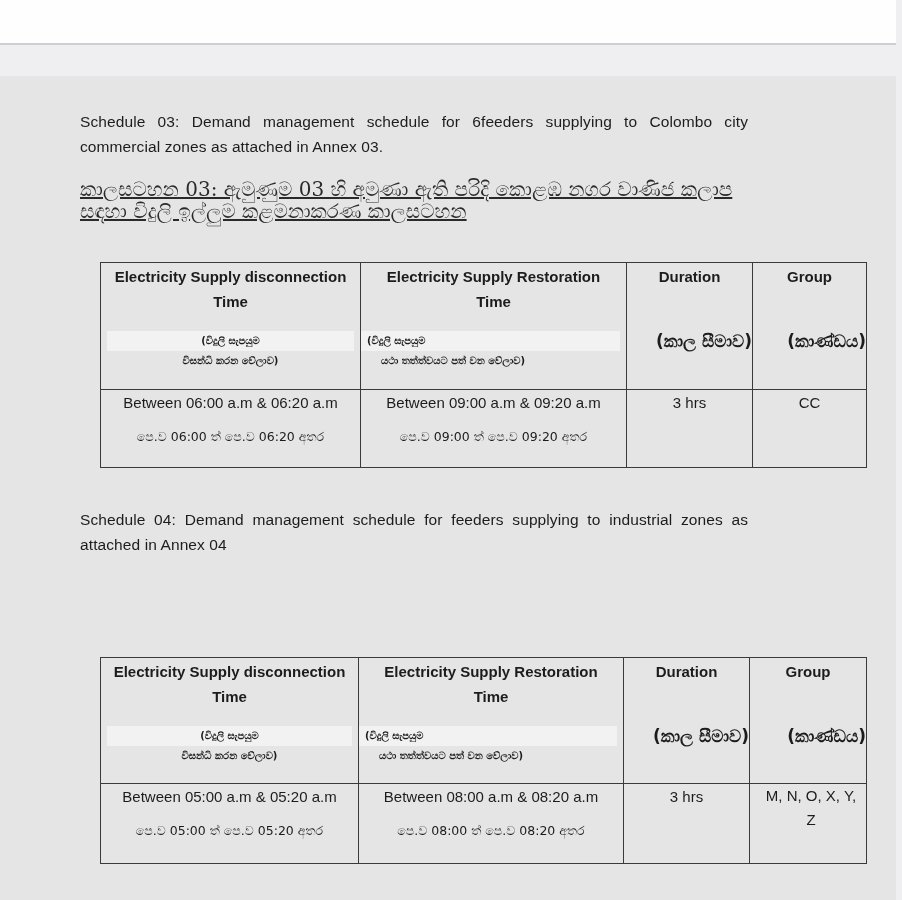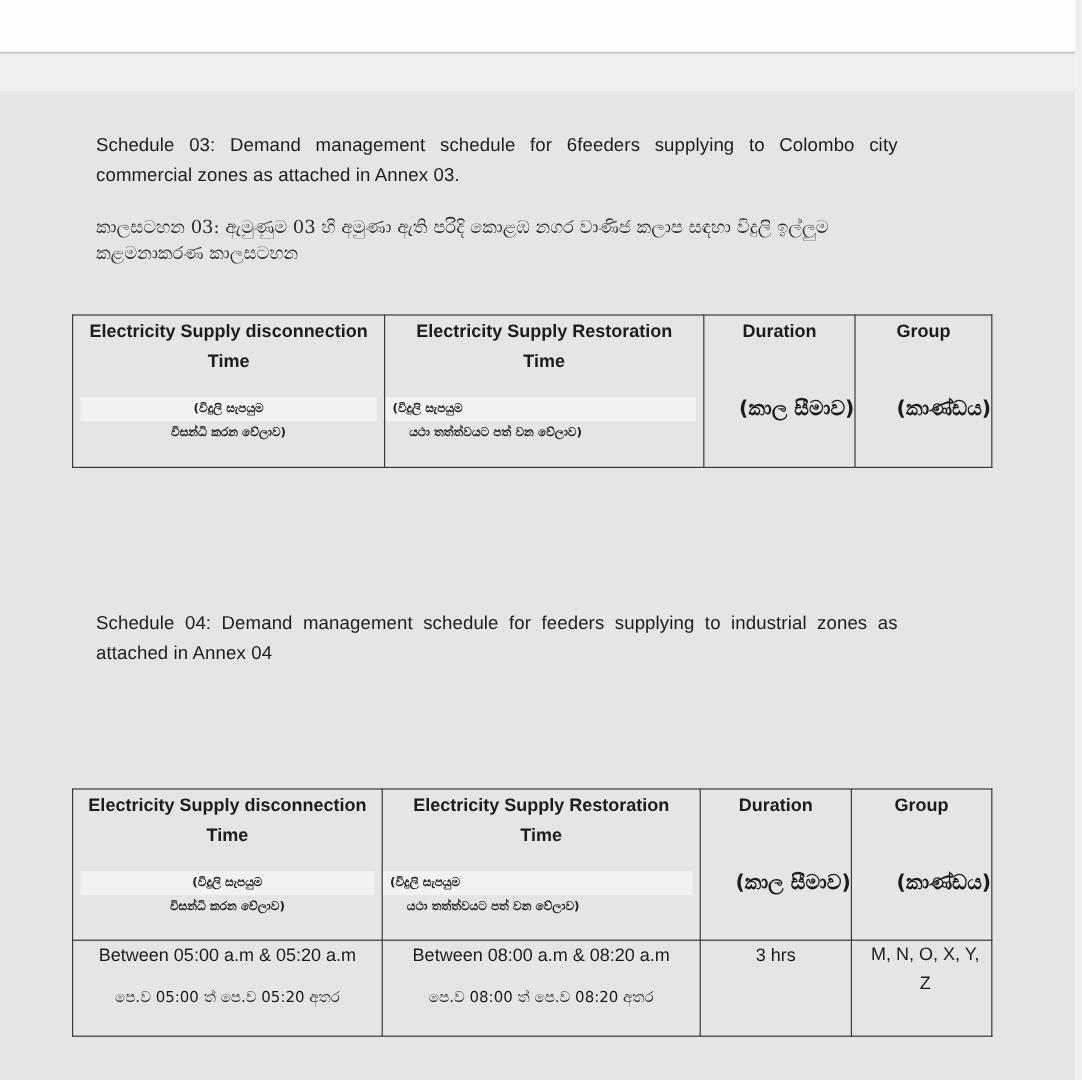--- a/index.html
+++ b/index.html
@@ -22,27 +22,28 @@
 
   .para {
     position: absolute; left: 80px; width: 668px;
     font-size: 15.5px; line-height: 25px; color: #1c1c1c;
     text-align: justify; text-align-last: left;
     letter-spacing: 0.1px;
   }
   .para-si {
     position: absolute; left: 80px; width: 668px;
     font-family: "DejaVu Serif", serif;
-    font-size: 15px; line-height: 22px; color: #2a2a2a;
+    font-size: 20px; line-height: 22px; color: #2a2a2a; text-decoration: underline;
   }
 
   table.sched {
     position: absolute; border-collapse: collapse;
     font-size: 15px; color: #1c1c1c;
     table-layout: fixed;
+    margin-left: 40px;
   }
   table.sched td, table.sched th {
     border: 1.5px solid #3a3a3a;
     vertical-align: top; text-align: center;
     padding: 0; box-sizing: border-box;
   }
   .hdr-en { font-weight: bold; line-height: 25px; padding-top: 1px; }
   .hdr-si {
     font-family: "DejaVu Sans", sans-serif; font-weight: bold;
     font-size: 10px; line-height: 20px; margin-top: 17px;
@@ -98,20 +99,36 @@
       </th>
       <th>
         <div class="hdr-en">Duration</div>
         <div class="hdr-mid" style="margin-top:42px;">(කාල සීමාව)</div>
       </th>
       <th>
         <div class="hdr-en">Group</div>
         <div class="hdr-mid" style="margin-top:42px;">(කාණ්ඩය)</div>
       </th>
     </tr>
+    <tr style="height:78px;">
+      <td>
+        <div class="cell-en">Between 06:00 a.m &amp; 06:20 a.m</div>
+        <div class="cell-si">පෙ.ව 06:00 ත් පෙ.ව 06:20 අතර</div>
+      </td>
+      <td>
+        <div class="cell-en">Between 09:00 a.m &amp; 09:20 a.m</div>
+        <div class="cell-si">පෙ.ව 09:00 ත් පෙ.ව 09:20 අතර</div>
+      </td>
+      <td>
+        <div class="cell-en">3 hrs</div>
+      </td>
+      <td>
+        <div class="cell-en">CC</div>
+      </td>
+    </tr>
   </tbody>
     </table>
 
   <div class="para" style="top:429px;">Schedule 04: Demand management schedule for feeders supplying to industrial zones as attached in Annex 04</div>
 
   <table class="sched" style="left:60px; top:579px; width:766px;">
     <colgroup>
       <col style="width:258px">
         <col style="width:265px">
         <col style="width:126px">

